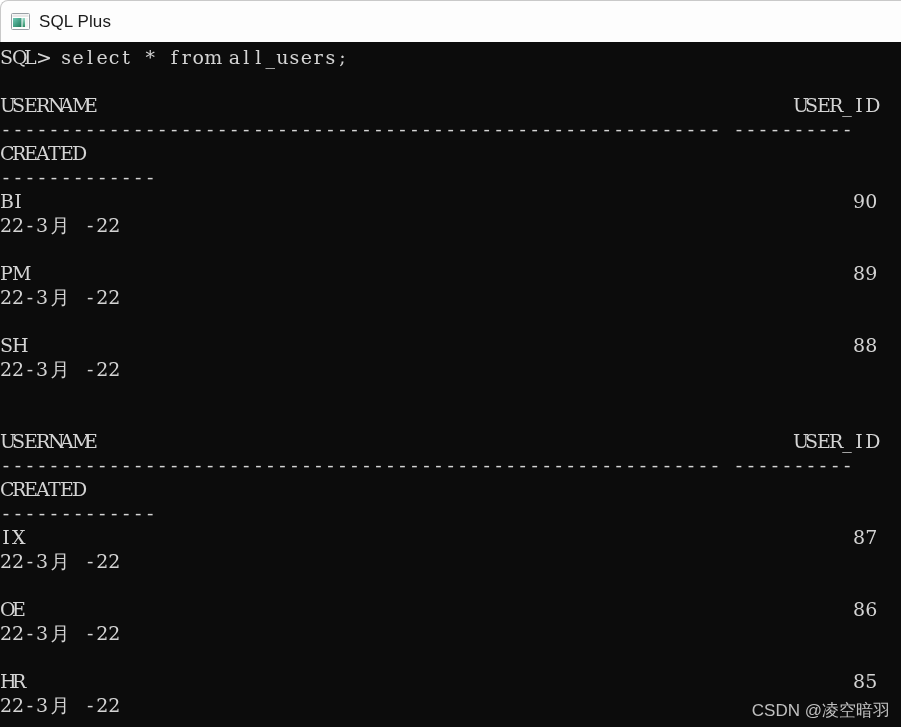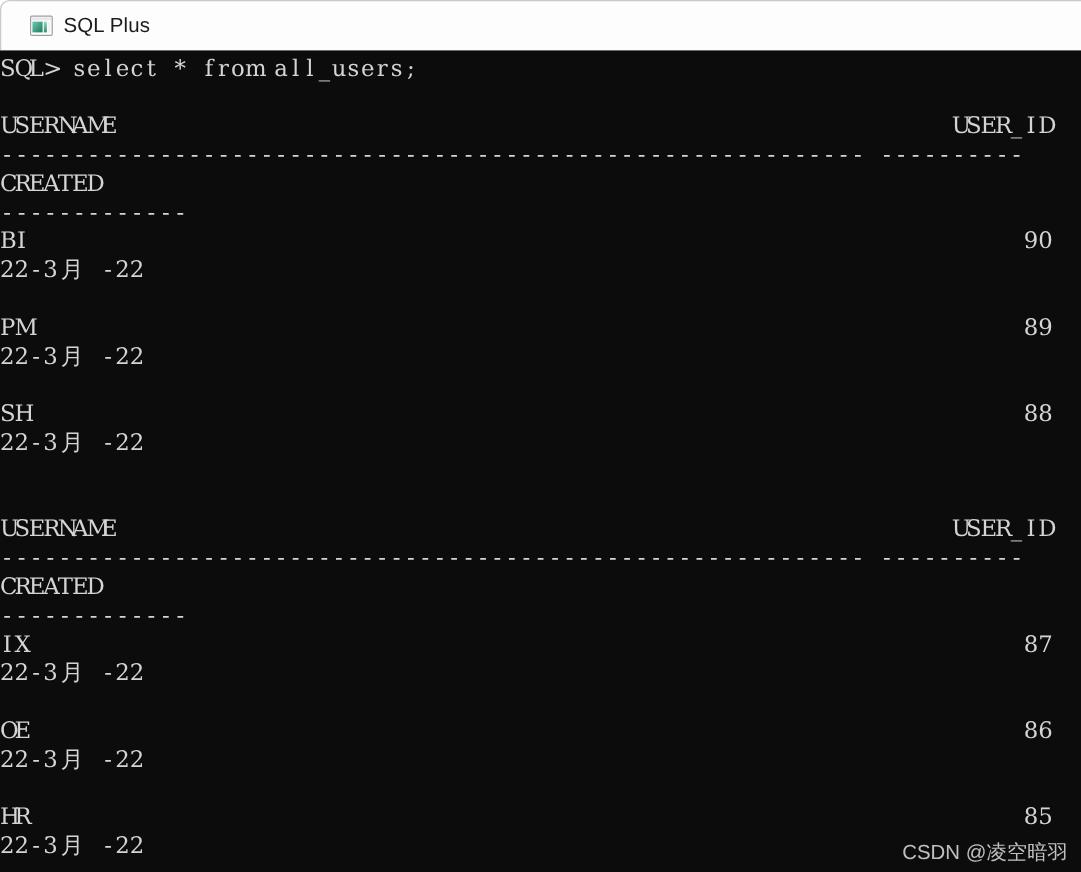--- a/index.html
+++ b/index.html
@@ -27,21 +27,21 @@
   .titlebar {
     position: relative;
     height: 42px;
     background: #fdfdfd;
     border-top: 1px solid #c9c9c9;
     border-left: 1px solid #c9c9c9;
     border-top-left-radius: 8px;
     box-sizing: border-box;
     display: flex;
     align-items: center;
-    padding-left: 23px;
+    padding-left: 9px;
     overflow: hidden;
   }
   .titlebar-icon {
     width: 21px;
     height: 21px;
     flex: 0 0 auto;
     margin-right: 8px;
     display: block;
   }
   .titlebar-title {

